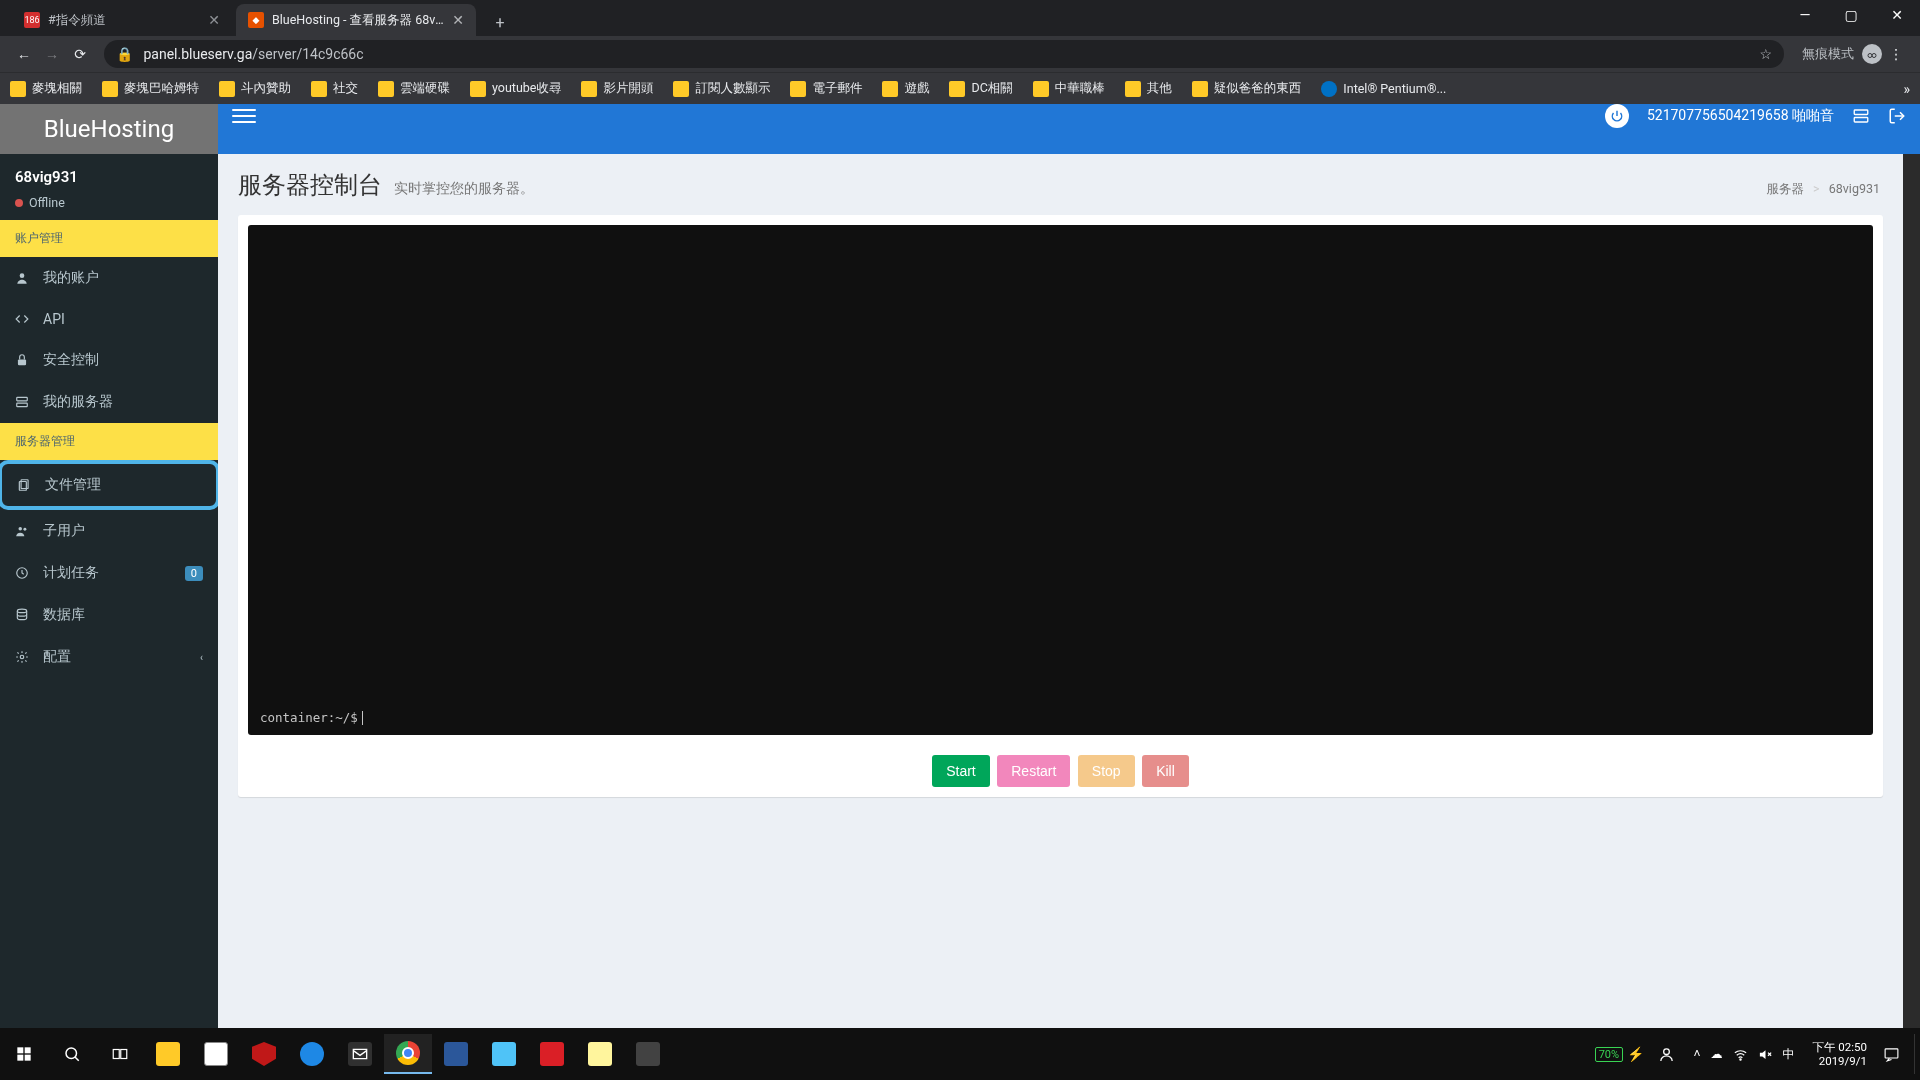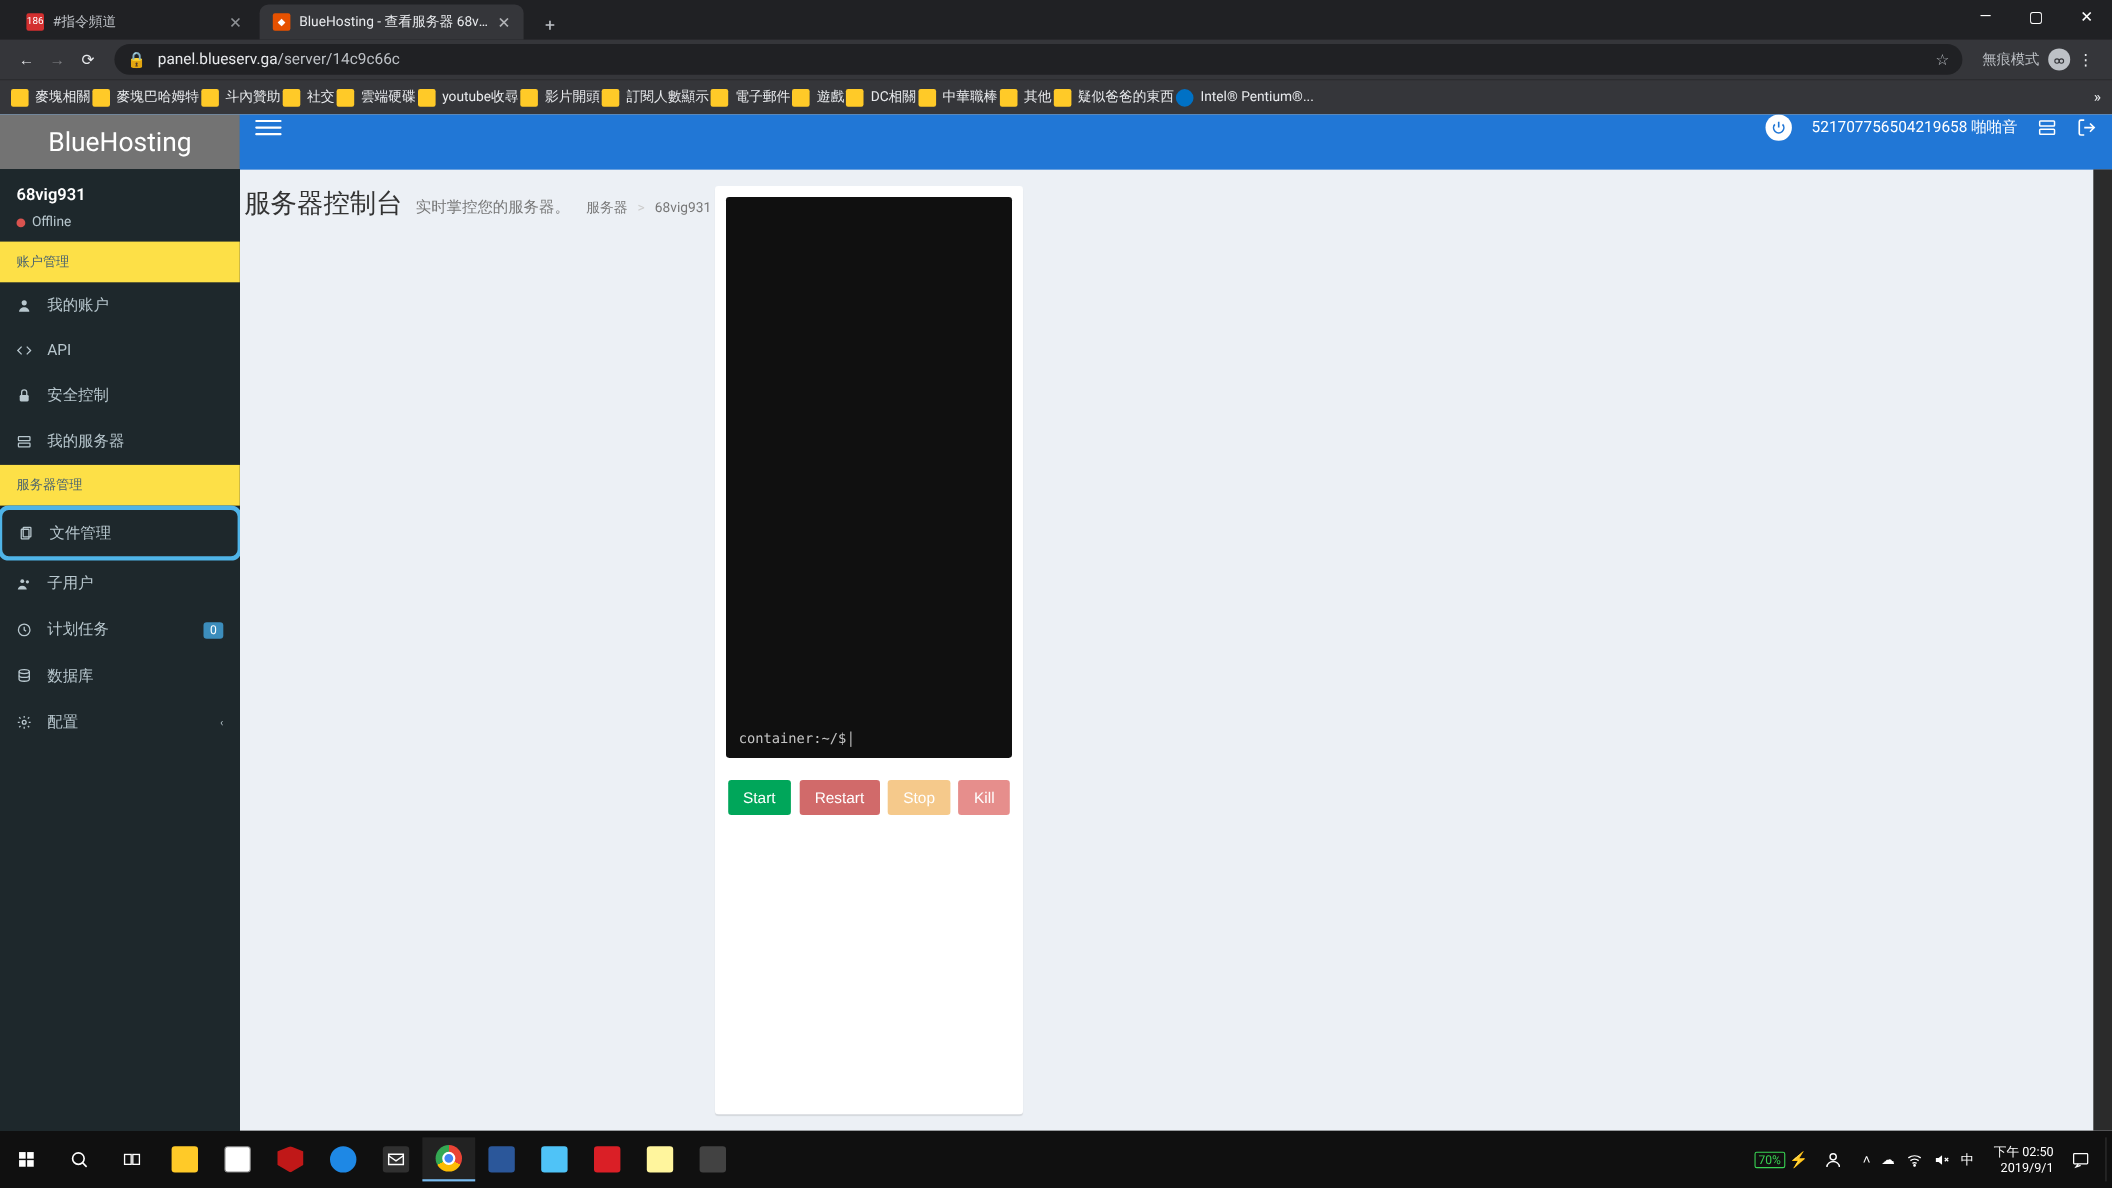--- a/index.html
+++ b/index.html
@@ -17,21 +17,21 @@
 .chrome-tab .title{flex:1;white-space:nowrap;overflow:hidden;text-overflow:ellipsis}
 .chrome-tab .close{opacity:.7;font-size:14px}
 .chrome-newtab{width:28px;height:28px;display:flex;align-items:center;justify-content:center;color:#bdc1c6;font-size:16px;margin-left:6px}
 .chrome-toolbar{background:#35363a;height:36px;display:flex;align-items:center;padding:0 10px;border-radius:0}
 .chrome-nbtn{width:28px;height:28px;display:flex;align-items:center;justify-content:center;color:#e8eaed;border-radius:50%}
 .chrome-omni{flex:1;margin:0 10px;height:28px;border-radius:14px;background:#202124;display:flex;align-items:center;padding:0 12px;color:#bdc1c6;font-size:14px;gap:10px}
 .chrome-omni .url{flex:1;color:#bdc1c6}
 .chrome-omni .url .host{color:#e8eaed}
 .chrome-inc{color:#bdc1c6;font-size:13px;margin-left:8px}
 .chrome-incicon{width:20px;height:20px;border-radius:50%;background:#bdc1c6;display:flex;align-items:center;justify-content:center;margin-left:8px}
-.chrome-bm{background:#35363a;height:32px;display:flex;align-items:center;padding:0 10px;gap:2px;border-top:1px solid #2b2c2f}
+.chrome-bm{background:#35363a;height:32px;display:flex;align-items:center;padding:0 10px;gap:20px;border-top:1px solid #2b2c2f}
 .chrome-bm-item{display:flex;align-items:center;gap:6px;color:#e8eaed;font-size:12.5px;white-space:nowrap}
 .chrome-bm-item .folder{width:16px;height:16px;background:#ffca28;border-radius:2px}
 .chrome-bm-more{margin-left:auto;color:#e8eaed}
 
 
 .page{flex:1;display:flex;flex-direction:column;overflow:hidden;background:#ecf0f5}
 .app-top{height:50px;background:#1c6fca;display:flex;align-items:center}
 .app-logo{width:218px;height:50px;background:#737373;color:#fff;display:flex;align-items:center;justify-content:center;font-size:24px;font-weight:400}
 .app-navbar{flex:1;height:50px;background:#2177d6;display:flex;align-items:flex-start;padding:0 14px;color:#fff}
 .ham{width:24px;height:24px;display:flex;flex-direction:column;justify-content:center;gap:4px;cursor:pointer}
@@ -50,36 +50,36 @@
 .dot{width:8px;height:8px;border-radius:50%;background:#d9534f;display:inline-block}
 .aside-header{color:#4b646f;background:#fde047;padding:10px 15px;font-size:12px}
 .aside-item{display:flex;align-items:center;gap:12px;padding:12px 15px;color:#b8c7ce;cursor:pointer;position:relative;font-size:14px}
 .aside-item.active{background:#263238;color:#fff;border-left:3px solid #2177d6;padding-left:12px}
 .aside-item .icon{width:16px;text-align:center;font-size:13px;color:inherit}
 .aside-item .badge{margin-left:auto;background:#3c8dbc;color:#fff;font-size:11px;border-radius:3px;padding:1px 6px}
 .aside-item .ext{margin-left:auto;width:17px;height:14px;border:1px solid #555;border-radius:2px;font-size:8px;display:flex;align-items:center;justify-content:center;color:#888}
 .annot{border:4px solid #4fb4e8;border-radius:10px;margin:0 -2px}
 
 
-.main{flex:1;display:flex;flex-direction:row;padding:15px 4px;overflow-y:auto}
+.main{flex:1;display:flex;flex-direction:column;padding:15px 20px;overflow-y:auto}
 .content-head{display:flex;align-items:baseline;gap:12px;margin-bottom:14px}
 .content-head h1{margin:0;font-size:24px;font-weight:500;color:#333}
 .content-head .sub{color:#777;font-size:14px}
 .crumb{margin-left:auto;font-size:12.5px;color:#777}
 .crumb span{margin:0 3px}
 .crumb .sep{color:#ccc}
 .panel{background:#fff;border-radius:3px;box-shadow:0 1px 1px rgba(0,0,0,.1);padding:10px}
 .terminal{background:#101010;color:#c5c5c5;font-family:Menlo,Monaco,Consolas,"DejaVu Sans Mono",monospace;font-size:12.5px;height:510px;border-radius:3px;padding:10px 12px;position:relative;overflow:hidden}
 .terminal .prompt{position:absolute;bottom:10px;left:12px}
 .terminal .cursor{display:inline-block;width:1px;height:14px;background:#c5c5c5;margin-left:4px;vertical-align:middle}
 
 .btnrow{text-align:center;margin-top:20px}
 .btn{display:inline-block;border:none;color:#fff;padding:8px 14px;margin:0 2px;border-radius:3px;font-size:14px;cursor:pointer}
 .btn-start{background:#00a65a}
-.btn-restart{background:#b91c1c;opacity:.65}
+.btn-restart{background:#ec4899;opacity:.65}
 .btn-stop{background:#f0ad4e;opacity:.65}
 .btn-kill{background:#d9534f;opacity:.65}
 
 
 .page-scroll{width:17px;background:#2b2b2b}
 
 
 .taskbar{height:52px;background:#101010;display:flex;align-items:center;padding:0;color:#fff}
 .tb-btn{width:48px;height:40px;display:flex;align-items:center;justify-content:center}
 .tb-icons{display:flex;align-items:center;height:40px}

